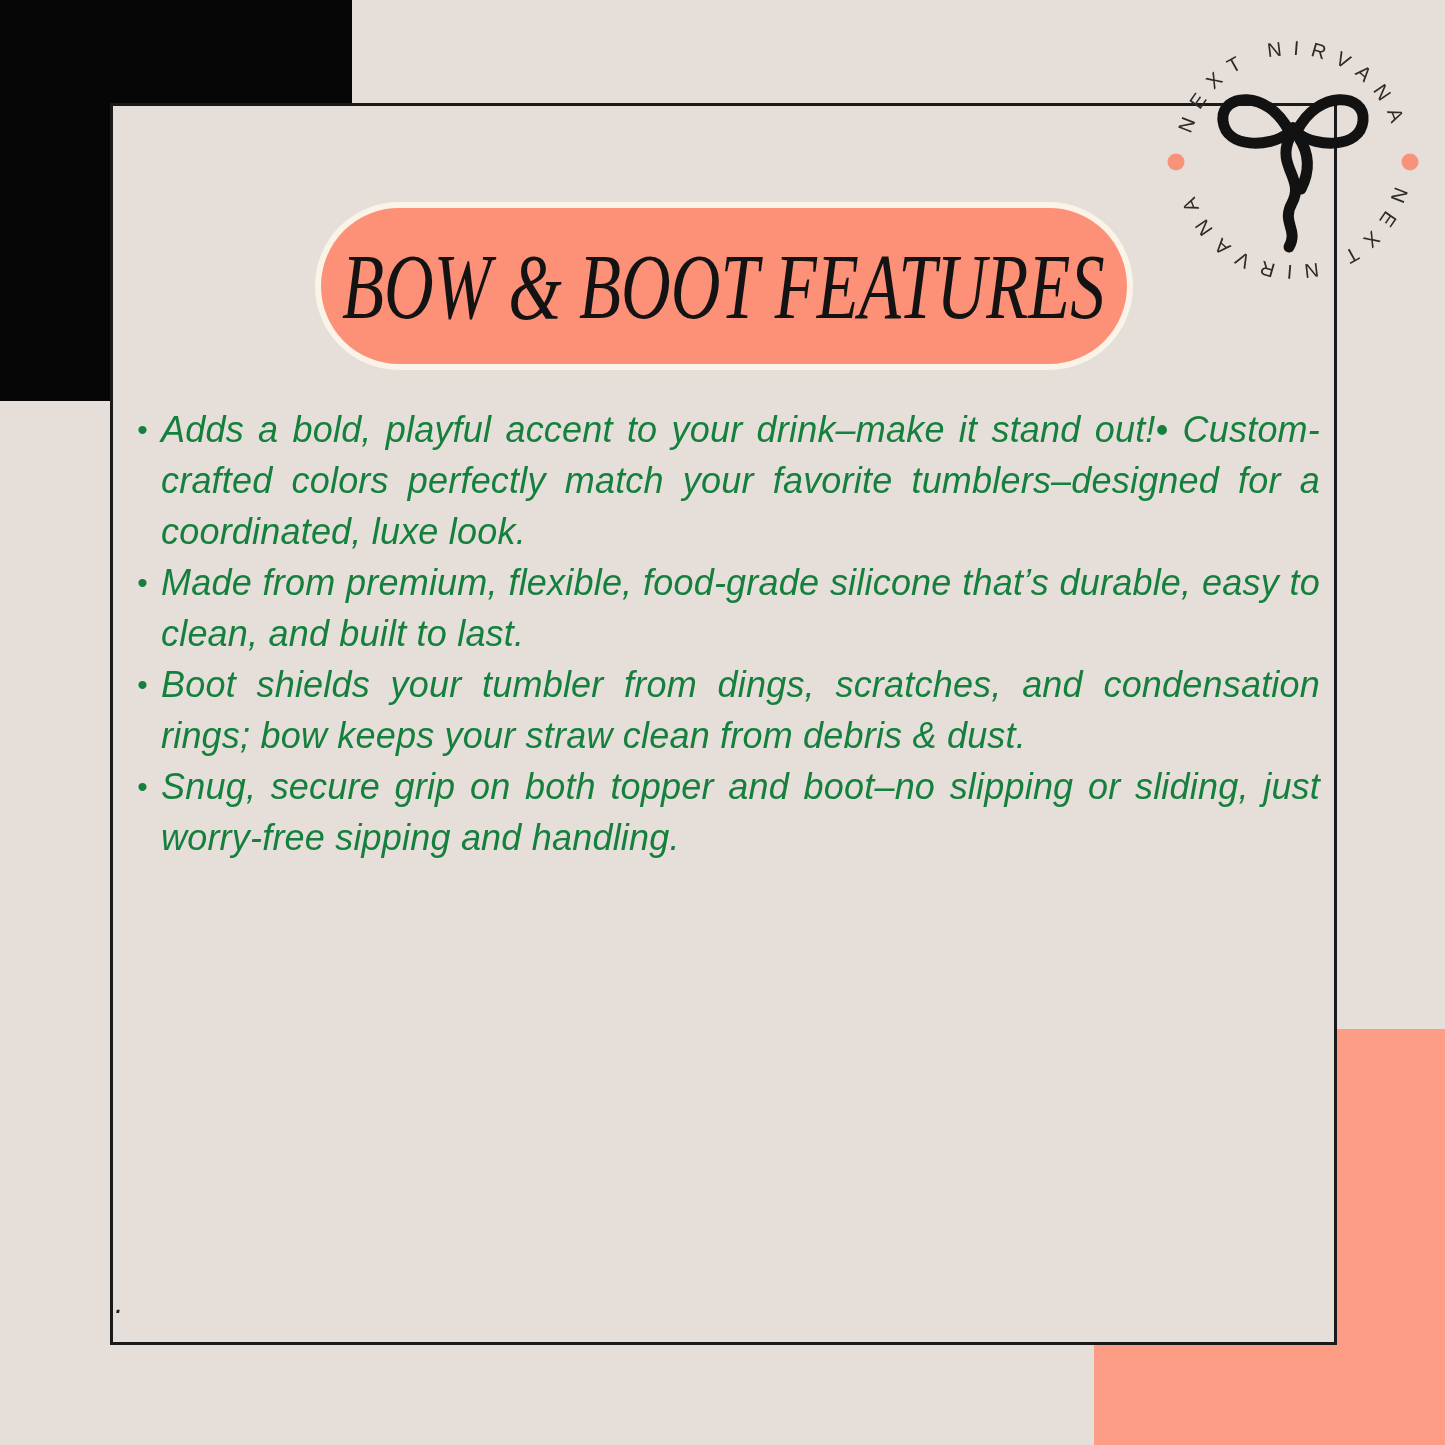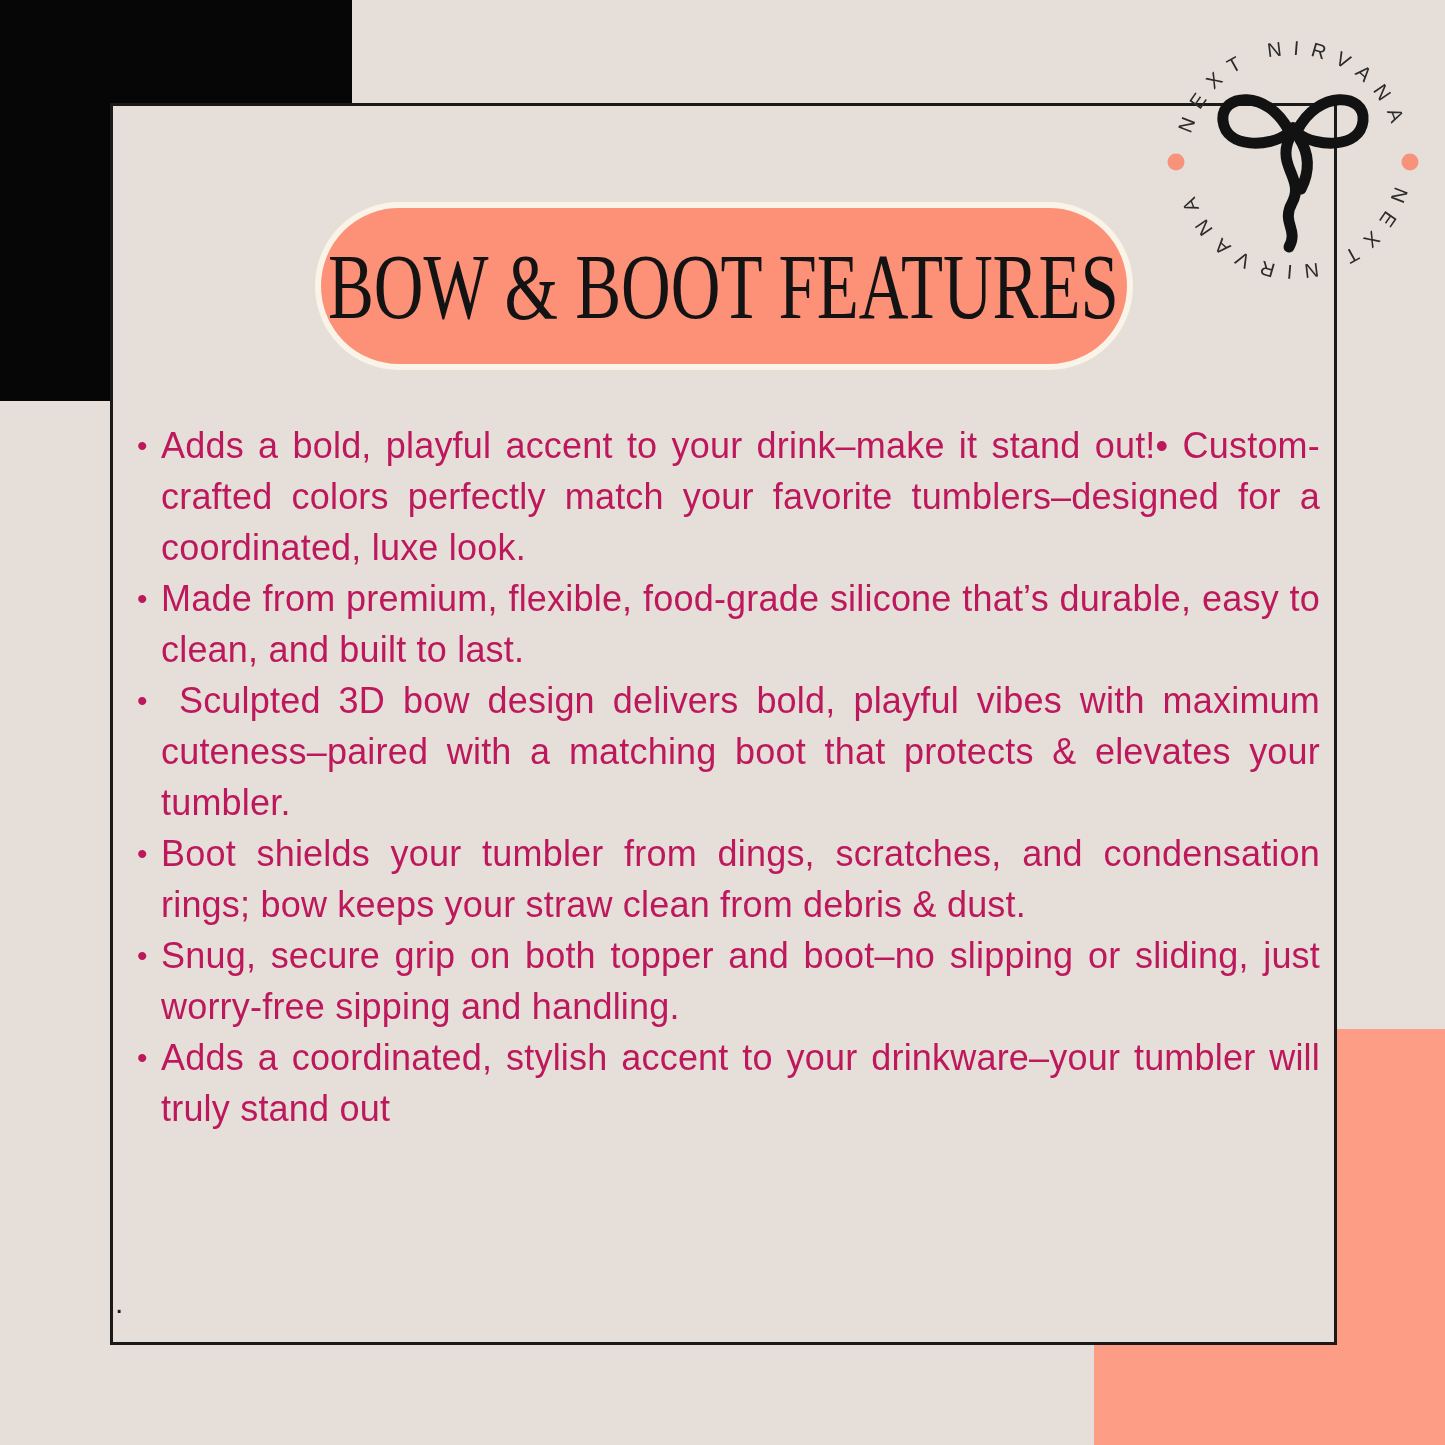--- a/index.html
+++ b/index.html
@@ -24,20 +24,21 @@
   }
 
   
   .card {
     position:absolute; left:110px; top:103px;
     width:1227px; height:1242px;
     box-sizing:border-box;
     background:#E6DFD9;
     border:3px solid #1A1A1A;
     overflow:hidden;
+    font-style:italic;
   }
 
   
   .pill {
     margin:96px auto 0 auto;
     width:818px; height:168px;
     box-sizing:border-box;
     background:#FC9178;
     border:6px solid #FAF3E7;
     border-radius:95px;
@@ -49,27 +50,27 @@
     font-weight:400;
     color:#131313;
     white-space:nowrap;
     letter-spacing:0px;
     transform:scaleX(0.74);
     transform-origin:center center;
   }
 
   
   .features {
-    margin:50px 14px 0 22px;
+    margin:34px 14px 0 22px;
     padding:0;
     list-style:none;
     font-size:36px;
     font-weight:300;
     line-height:51px;
-    color:#be185d;
+    color:#15803d;
     letter-spacing:0.2px;
   }
   .feature-item {
     position:relative;
     padding-left:26px;
     text-align:justify;
   }
   .feature-item::before {
     content:"\2022";
     position:absolute;
@@ -103,24 +104,22 @@
 <div class="block-black"></div>
 <div class="block-salmon"></div>
 
 <div class="card">
   <div class="pill">
     <div class="pill-title">BOW &amp; BOOT FEATURES</div>
   </div>
   <ul class="features">
       <li class="feature-item">Adds a bold, playful accent to your drink–make it stand out!• Custom-crafted colors perfectly match your favorite tumblers–designed for a coordinated, luxe look.</li>
       <li class="feature-item">Made from premium, flexible, food-grade silicone that’s durable, easy to clean, and built to last.</li>
-      <li class="feature-item">&nbsp;Sculpted 3D bow design delivers bold, playful vibes with maximum cuteness–paired with a matching boot that protects &amp; elevates your tumbler.</li>
       <li class="feature-item">Boot shields your tumbler from dings, scratches, and condensation rings; bow keeps your straw clean from debris &amp; dust.</li>
       <li class="feature-item">Snug, secure grip on both topper and boot–no slipping or sliding, just worry-free sipping and handling.</li>
-      <li class="feature-item">Adds a coordinated, stylish accent to your drinkware–your tumbler will truly stand out</li>
     </ul>
   <div class="footnote-dot">.</div>
 </div>
 
 <div class="logo">
   <svg viewBox="0 0 270 270">
     <defs>
       <path id="arcTop" d="M 30 135 A 105 105 0 1 1 240 135" fill="none"></path>
       <path id="arcBottom" d="M 240 135 A 105 105 0 1 1 30 135" fill="none"></path>
     </defs>

